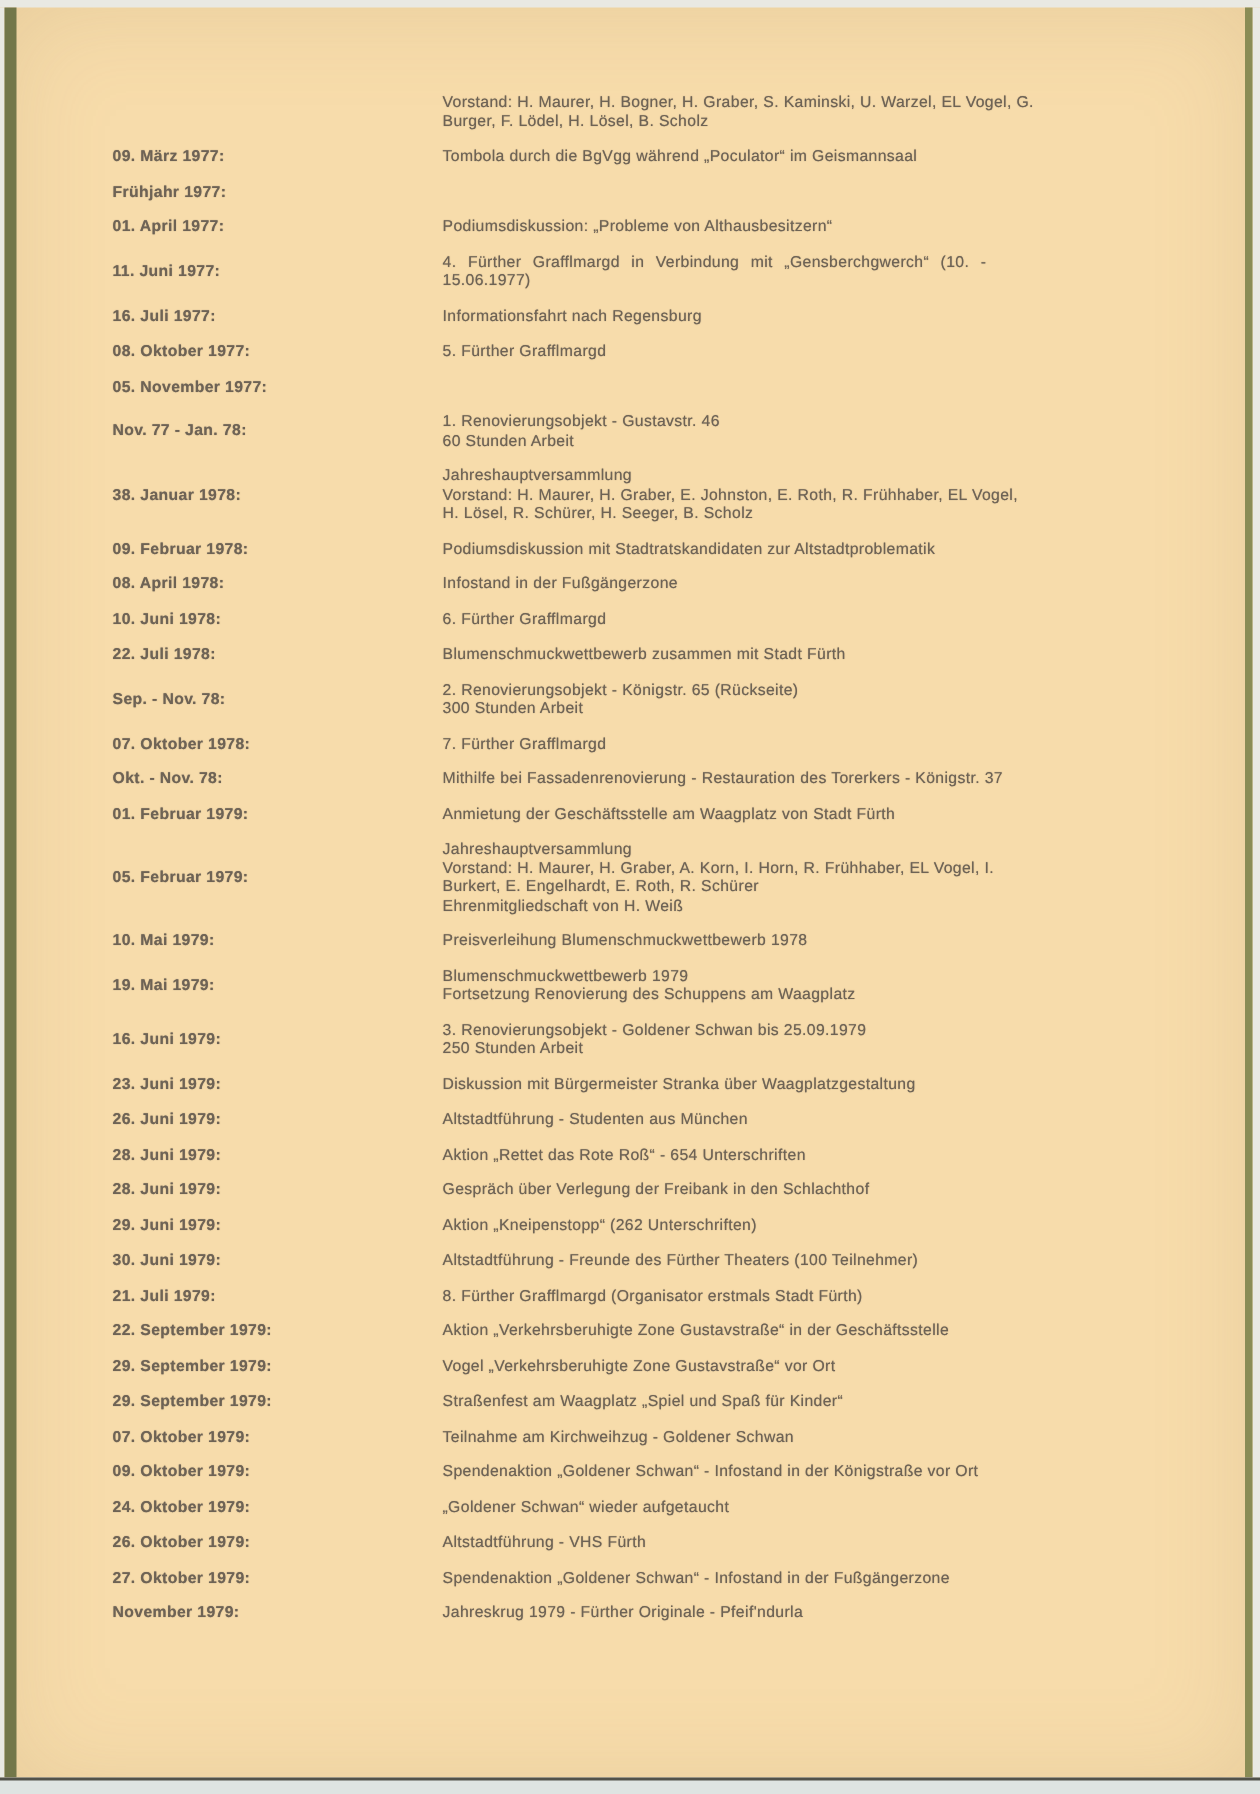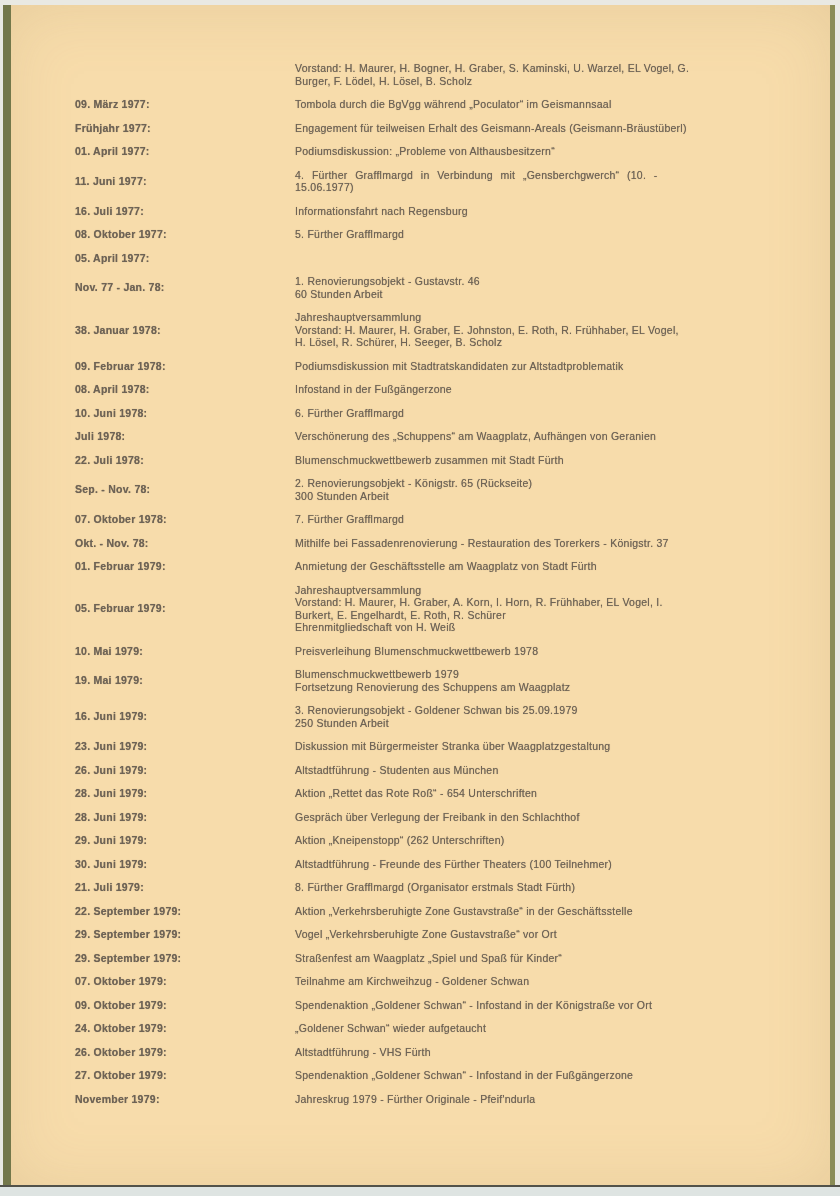--- a/index.html
+++ b/index.html
@@ -55,21 +55,20 @@
 Burger, F. Lödel, H. Lösel, B. Scholz</div>
   </div>
   <div id="timeline">
   <div class="row">
     <div class="date">09. März 1977:</div>
     <div class="desc">Tombola durch die BgVgg während „Poculator“ im Geismannsaal</div>
   </div>
 
   <div class="row">
     <div class="date">Frühjahr 1977:</div>
-    <div class="desc">Engagement für teilweisen Erhalt des Geismann-Areals (Geismann-Bräustüberl)</div>
   </div>
 
   <div class="row">
     <div class="date">01. April 1977:</div>
     <div class="desc">Podiumsdiskussion: „Probleme von Althausbesitzern“</div>
   </div>
 
   <div class="row">
     <div class="date">11. Juni 1977:</div>
     <div class="desc spread">4. Fürther Grafflmargd in Verbindung mit „Gensberchgwerch“ (10. -
@@ -80,21 +79,21 @@
     <div class="date">16. Juli 1977:</div>
     <div class="desc">Informationsfahrt nach Regensburg</div>
   </div>
 
   <div class="row">
     <div class="date">08. Oktober 1977:</div>
     <div class="desc">5. Fürther Grafflmargd</div>
   </div>
 
   <div class="row">
-    <div class="date">05. April 1977:</div>
+    <div class="date">05. November 1977:</div>
   </div>
 
   <div class="row">
     <div class="date">Nov. 77 - Jan. 78:</div>
     <div class="desc">1. Renovierungsobjekt - Gustavstr. 46
 60 Stunden Arbeit</div>
   </div>
 
   <div class="row">
     <div class="date">38. Januar 1978:</div>
@@ -112,24 +111,20 @@
     <div class="date">08. April 1978:</div>
     <div class="desc">Infostand in der Fußgängerzone</div>
   </div>
 
 
   <div class="row">
     <div class="date">10. Juni 1978:</div>
     <div class="desc">6. Fürther Grafflmargd</div>
   </div>
 
-  <div class="row">
-    <div class="date">Juli 1978:</div>
-    <div class="desc">Verschönerung des „Schuppens“ am Waagplatz, Aufhängen von Geranien</div>
-  </div>
 
   <div class="row">
     <div class="date">22. Juli 1978:</div>
     <div class="desc">Blumenschmuckwettbewerb zusammen mit Stadt Fürth</div>
   </div>
 
   <div class="row">
     <div class="date">Sep. - Nov. 78:</div>
     <div class="desc">2. Renovierungsobjekt - Königstr. 65 (Rückseite)
 300 Stunden Arbeit</div>

